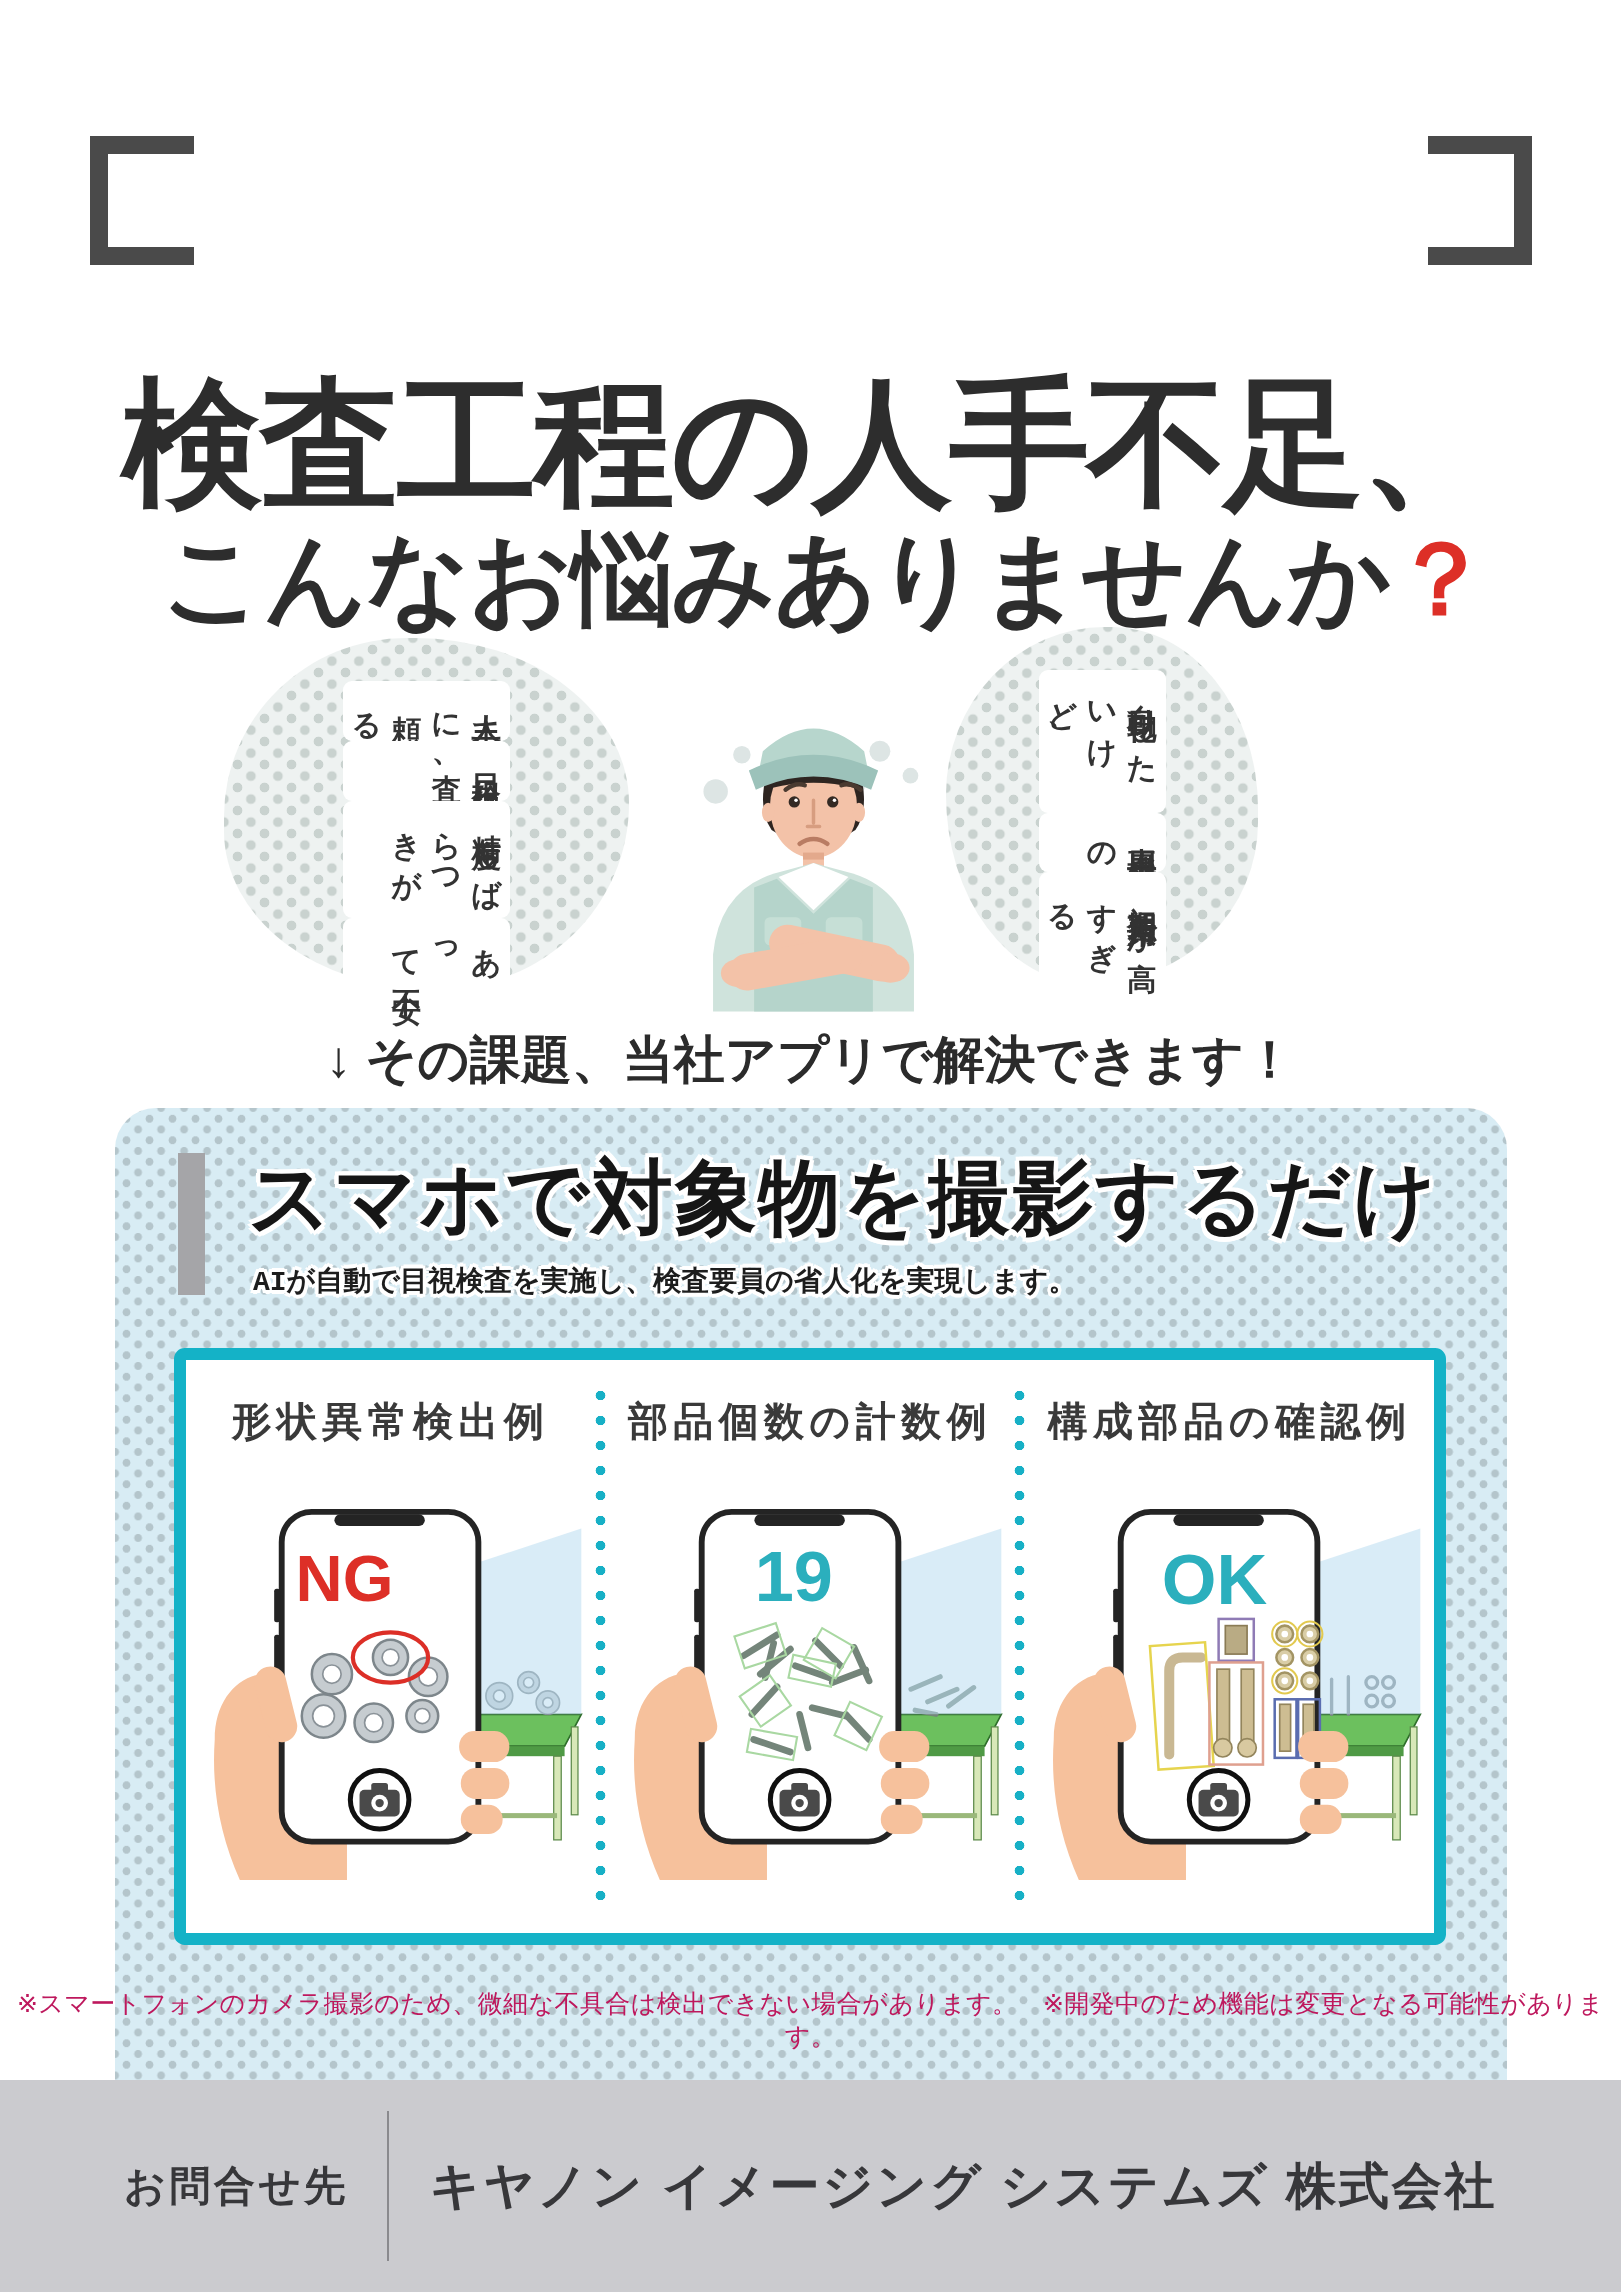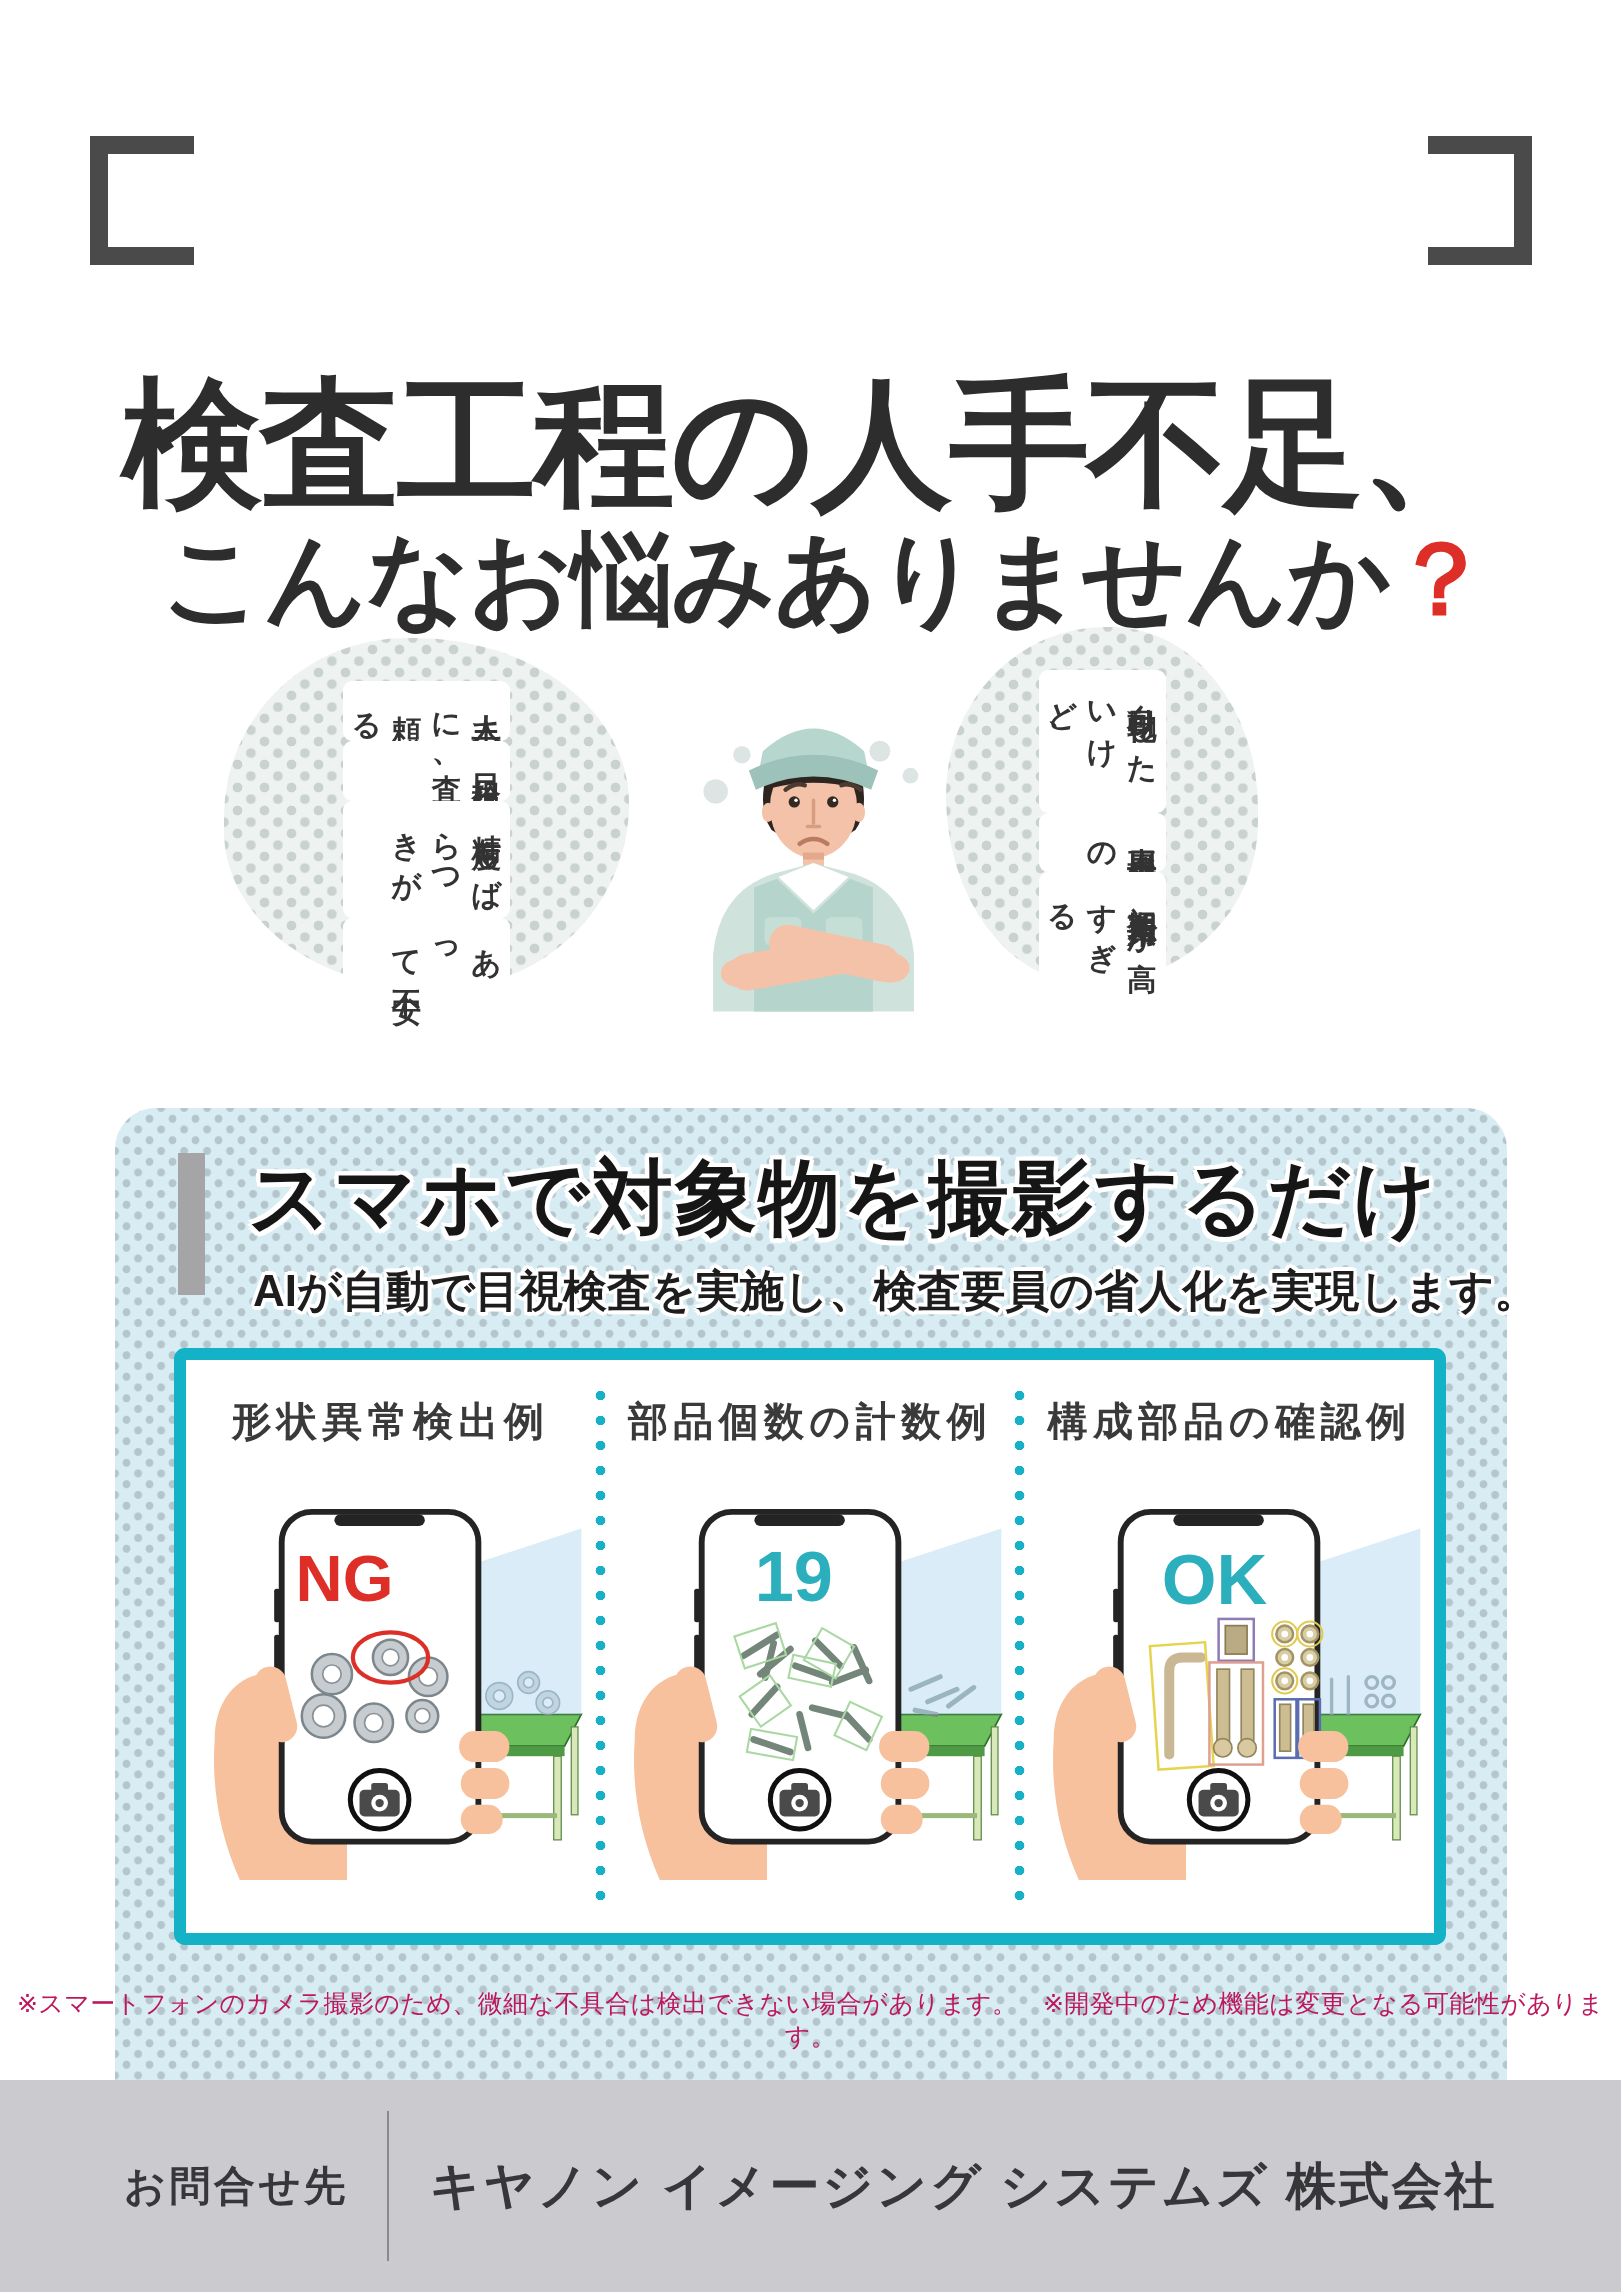--- a/index.html
+++ b/index.html
@@ -32,22 +32,22 @@
   
   .lead{left:0;top:1026px;width:100%;text-align:center;font-size:51px;font-weight:900;color:#2b2b2b;}
 
   
   .bluebox{left:115px;top:1108px;width:1392px;height:1071px;border-radius:41px;background-color:#d8ecf4;
     background-image:radial-gradient(circle,#b4c5cb 3.6px,transparent 4.3px),radial-gradient(circle,#b4c5cb 3.6px,transparent 4.3px);
     background-size:23px 21.5px;background-position:0 0,11.6px 10.7px;}
   .accentbar{left:63px;top:45px;width:27px;height:142px;background:#a5a5a8;}
   .boxtitle{left:133px;top:36px;font-size:82px;font-weight:900;color:#161616;letter-spacing:1.8px;white-space:nowrap;
     text-shadow:-3.6px -3.6px 0 #fff,3.6px -3.6px 0 #fff,-3.6px 3.6px 0 #fff,3.6px 3.6px 0 #fff,0 -4.5px 0 #fff,0 4.5px 0 #fff,-4.5px 0 0 #fff,4.5px 0 0 #fff;}
-  .boxsub{left:138px;top:154px;font-size:44px;font-weight:700;color:#1d1d1d;white-space:nowrap;
-    font-family:Liberation Sans, sans-serif;
+  .boxsub{left:138px;top:154px;font-size:28px;font-weight:700;color:#1d1d1d;white-space:nowrap;
+    font-family:Liberation Mono, monospace;
     text-shadow:-2.7px -2.7px 0 #fff,2.7px -2.7px 0 #fff,-2.7px 2.7px 0 #fff,2.7px 2.7px 0 #fff,0 -3.6px 0 #fff,0 3.6px 0 #fff,-3.6px 0 0 #fff,3.6px 0 0 #fff;}
   .panel{left:59px;top:240px;width:1248px;height:573px;background:#ffffff;border:12.5px solid #14b2c7;border-radius:10.7px;
     display:flex;flex-direction:row;}
   .col{flex:1;text-align:center;padding-top:34px;}
   .colhead{font-size:40px;font-weight:800;color:#3a3a3a;letter-spacing:5.4px;}
   .vsep{width:10.7px;margin:23px 0;background-image:radial-gradient(circle closest-side,#17b0c6 4.5px,transparent 5px);
     background-size:10.7px 25px;background-repeat:repeat-y;background-position:center top;}
   .phone-svg{width:385px;height:421px;margin-top:12.5px;}
   svg text{font-family:"Liberation Sans","DejaVu Sans",sans-serif;}
 
@@ -132,20 +132,21 @@
 
     <rect x="114" y="302" width="42" height="32" rx="6" fill="#c6dfd6"></rect>
     <rect x="184" y="302" width="42" height="32" rx="6" fill="#c6dfd6"></rect>
 
     <rect x="118" y="322" width="152" height="42" rx="21" transform="rotate(12 194 343)" fill="#f3c2a8"></rect>
     <rect x="72" y="334" width="155" height="42" rx="21" transform="rotate(-10 150 355)" fill="#f3c2a8"></rect>
     <ellipse cx="258" cy="360" rx="22" ry="17" fill="#f3c2a8"></ellipse>
     <ellipse cx="84" cy="366" rx="20" ry="16" fill="#f3c2a8"></ellipse>
   </svg>
 
+  <div class="lead abs">↓ その課題、当社アプリで解決できます！</div>
 
   <div class="bluebox abs">
     <div class="accentbar abs"></div>
     <div class="boxtitle abs">スマホで対象物を撮影するだけ</div>
     <div class="boxsub abs">AIが自動で目視検査を実施し、検査要員の省人化を実現します。</div>
 
     <div class="panel abs">
 
       <div class="col">
         <div class="colhead">形状異常検出例</div>

